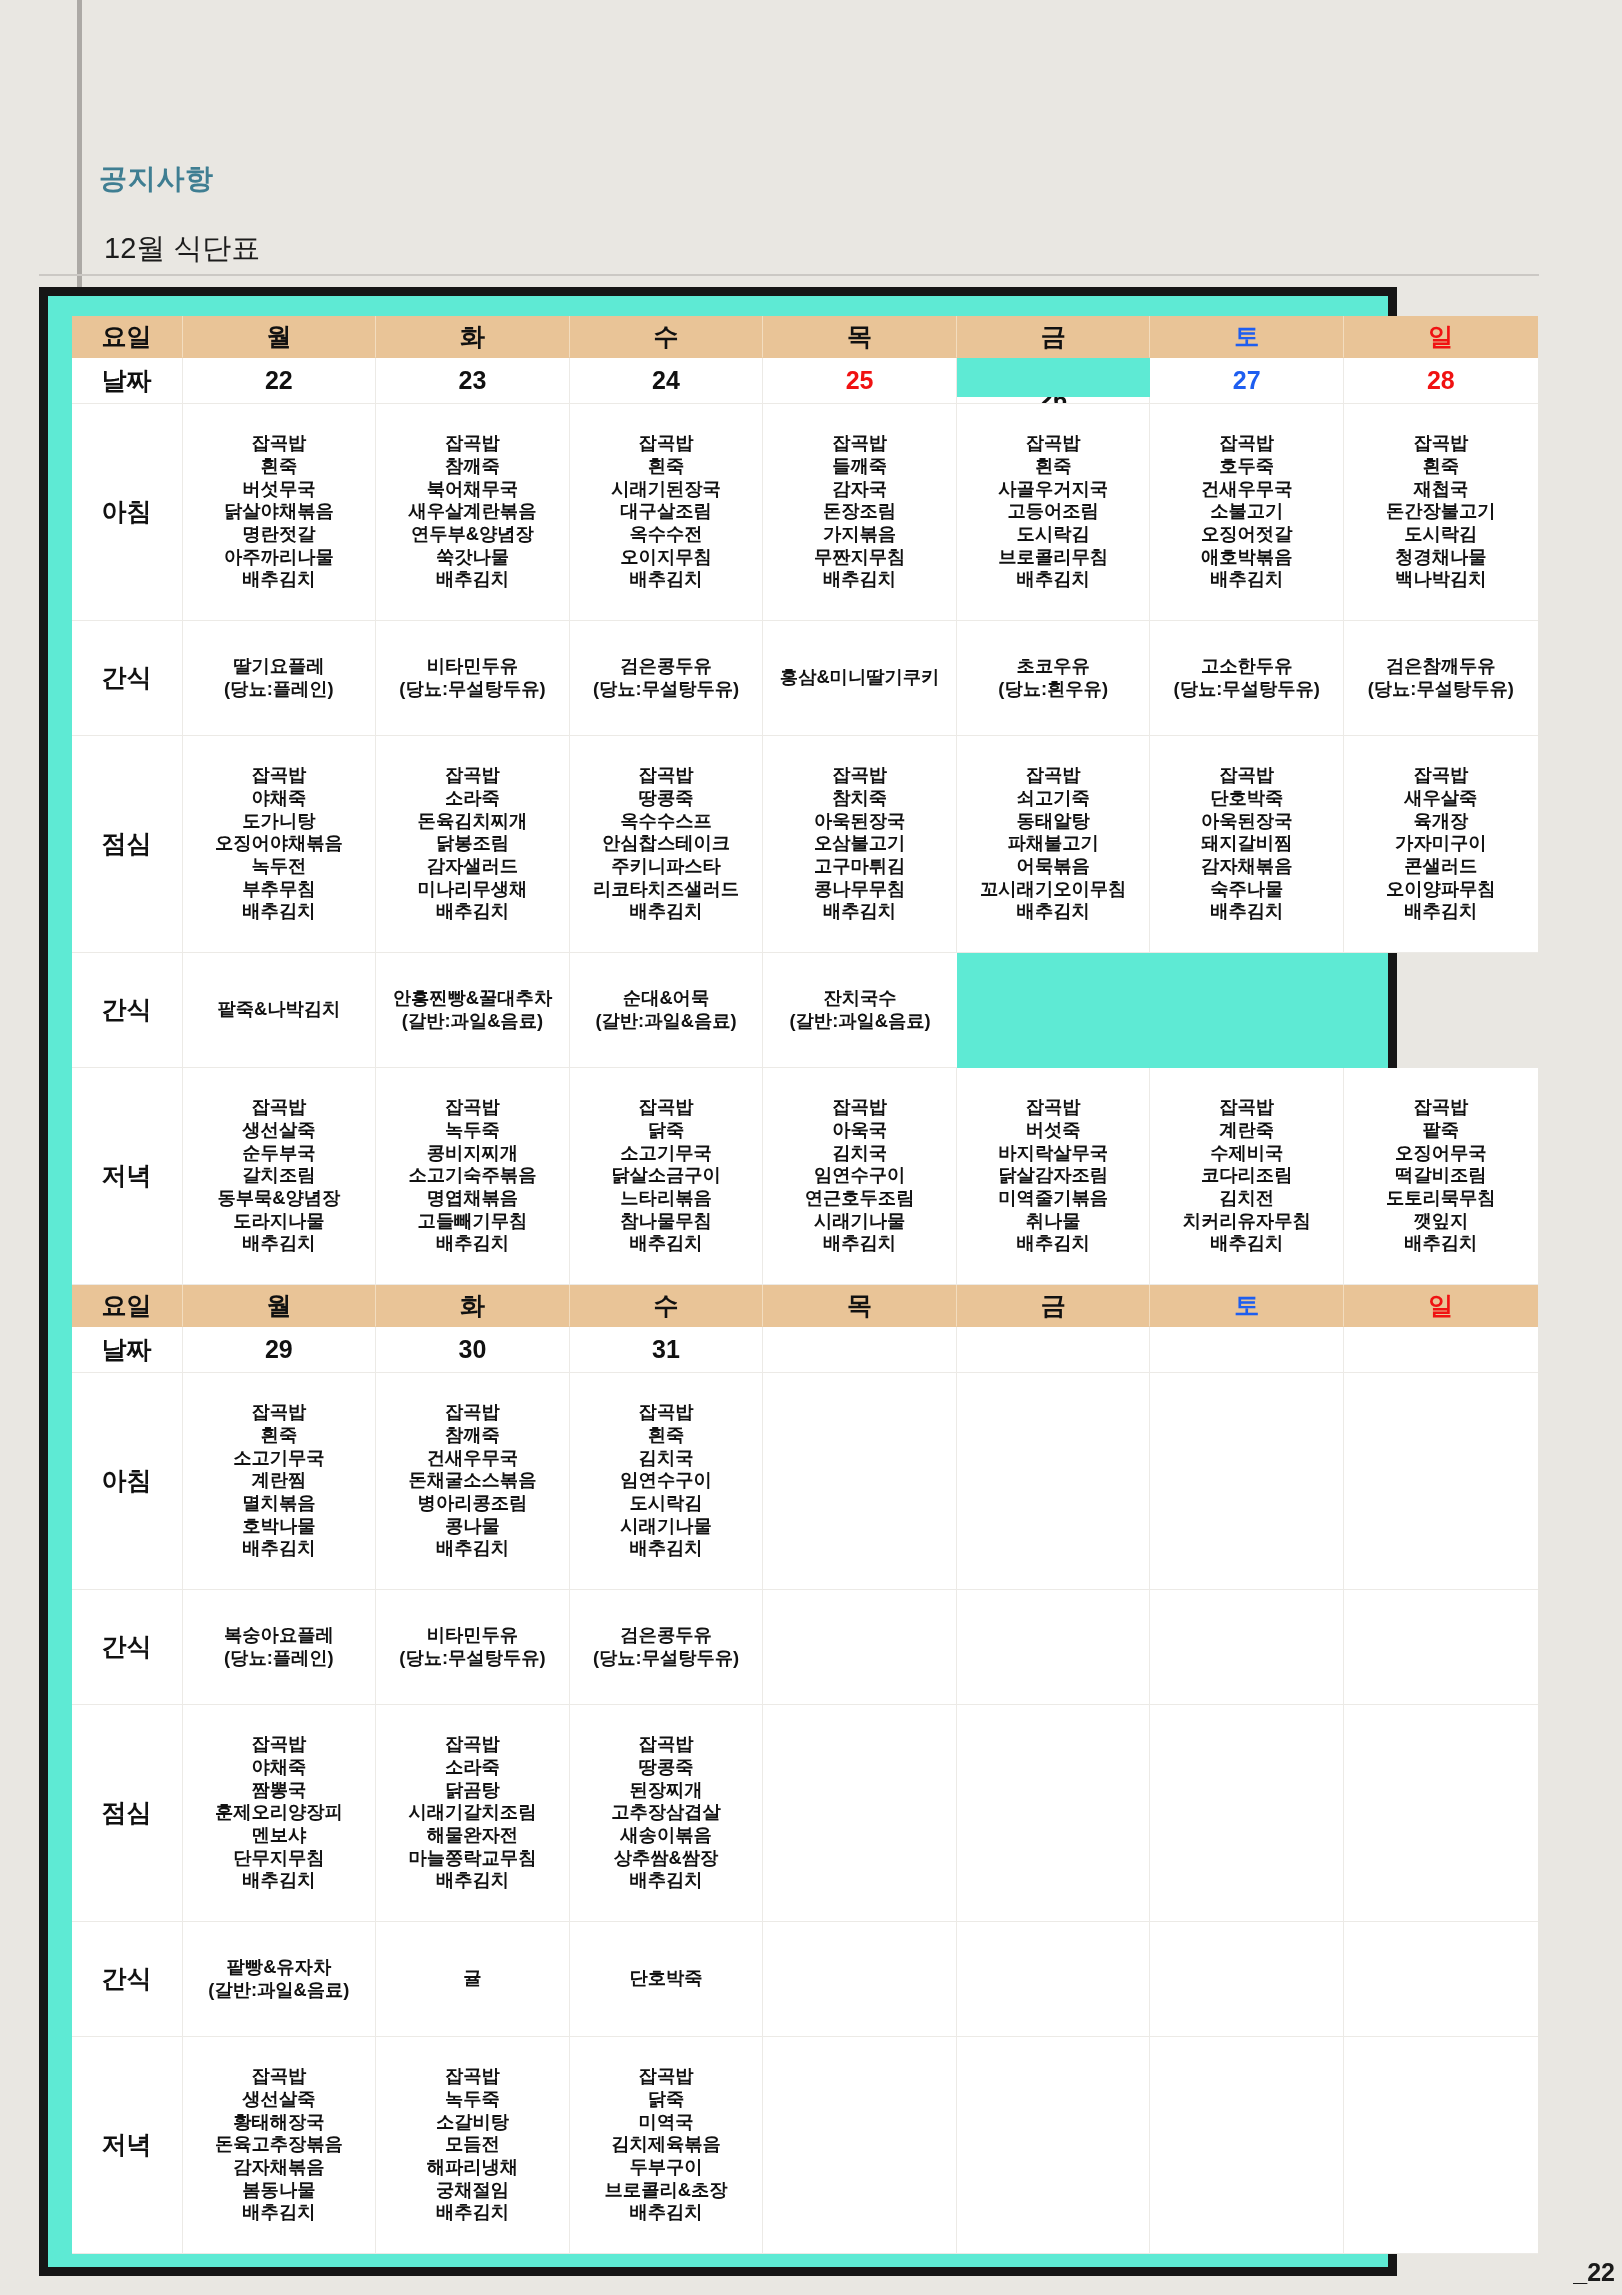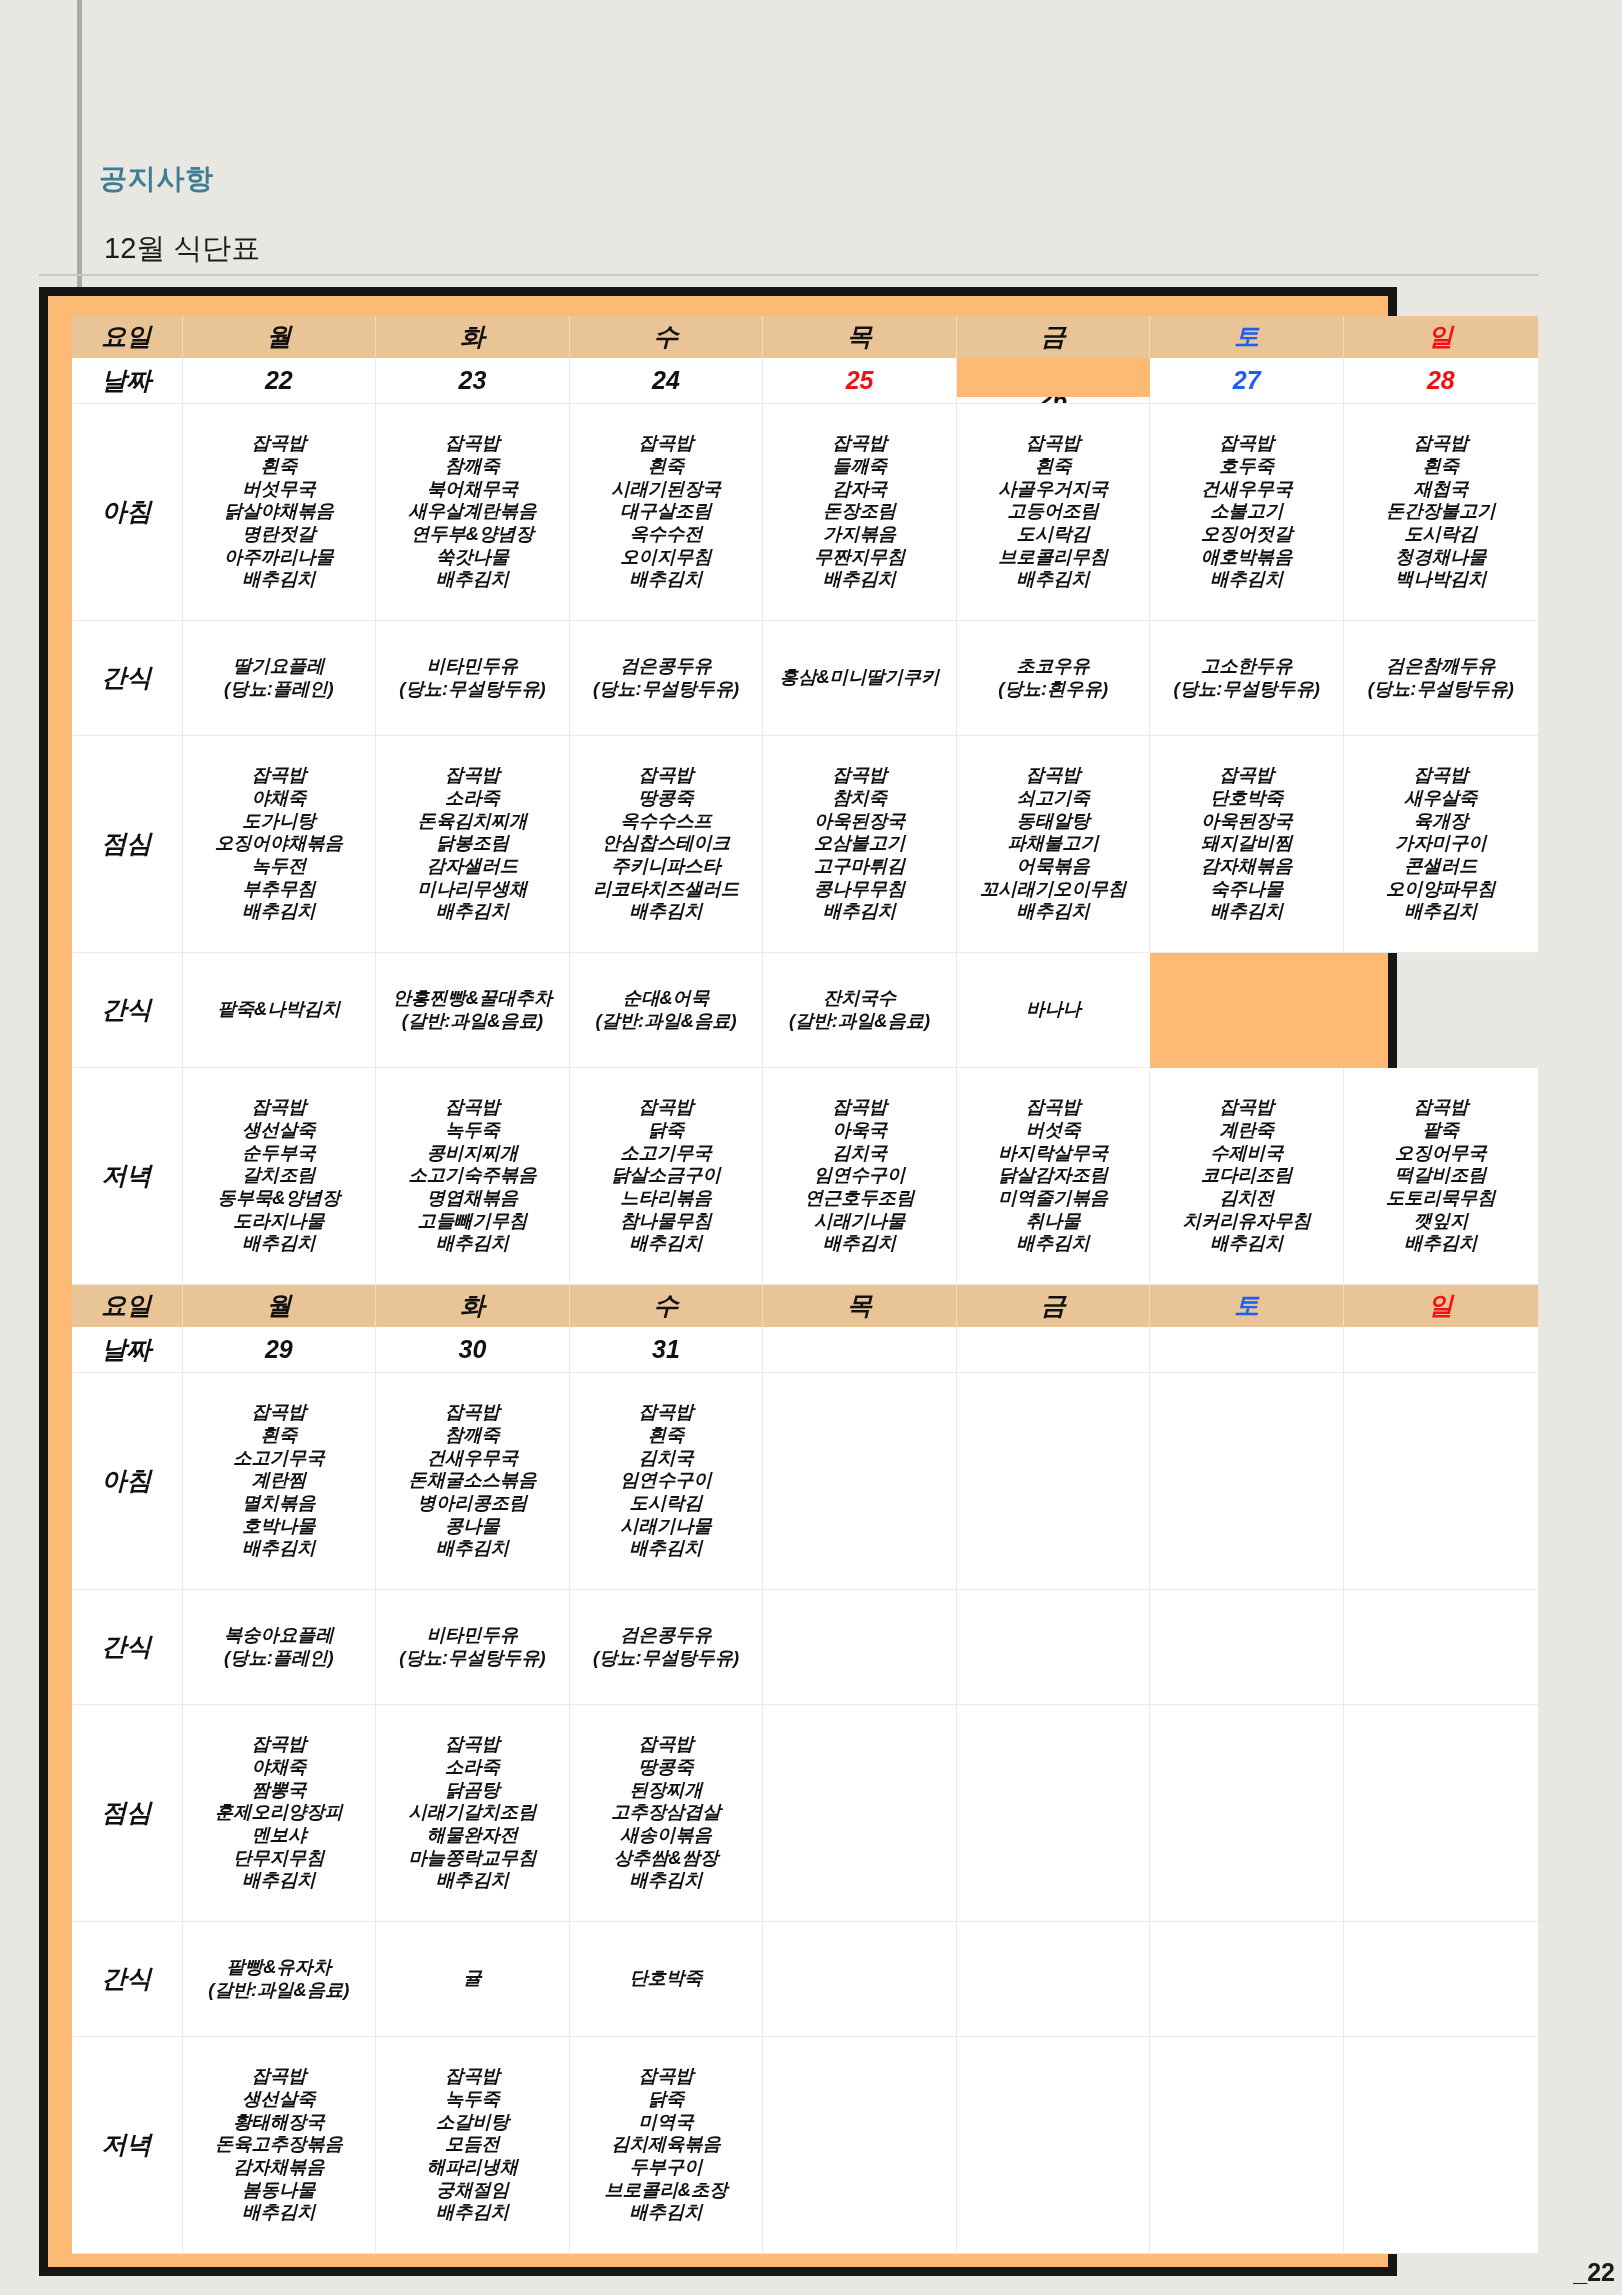--- a/index.html
+++ b/index.html
@@ -21,23 +21,22 @@
   .page-subtitle{
     position:absolute;left:104px;top:229px;
     font-size:29px;font-weight:500;color:#1c1c1c;
   }
   .subtitle-divider{
     position:absolute;left:39px;top:274px;width:1500px;height:2px;
     background:#cbc8c4;
   }
   .menu-panel{
     position:absolute;left:39px;top:287px;width:1358px;height:1989px;
-    background:#fdba74;border:9.2px solid #161616;box-sizing:border-box;
+    background:#5eead4;border:9.2px solid #161616;box-sizing:border-box;
     padding:19.6px 23.6px 0 23.6px;
-    font-style:italic;
   }
   .menu-table{width:1466px;margin:0 auto;}
   .row{display:grid;grid-template-columns:111px repeat(7,1fr);}
   .row-days{height:42px;}
   .row-dates{height:46px;}
   .row-meal{height:217px;}
   .row-snack{height:115px;}
   .cell{
     display:flex;flex-direction:column;align-items:center;justify-content:center;
     background:#ffffff;
@@ -262,23 +261,20 @@
           <div class="line">(갈반:과일&amp;음료)</div>
         </div>
         <div class="cell menu">
           <div class="line">순대&amp;어묵</div>
           <div class="line">(갈반:과일&amp;음료)</div>
         </div>
         <div class="cell menu">
           <div class="line">잔치국수</div>
           <div class="line">(갈반:과일&amp;음료)</div>
         </div>
-        <div class="cell menu">
-          <div class="line">바나나</div>
-        </div>
       </div>
       <div class="row row-meal">
         <div class="cell rlabel">저녁</div>
         <div class="cell menu">
           <div class="line">잡곡밥</div>
           <div class="line">생선살죽</div>
           <div class="line">순두부국</div>
           <div class="line">갈치조림</div>
           <div class="line">동부묵&amp;양념장</div>
           <div class="line">도라지나물</div>

